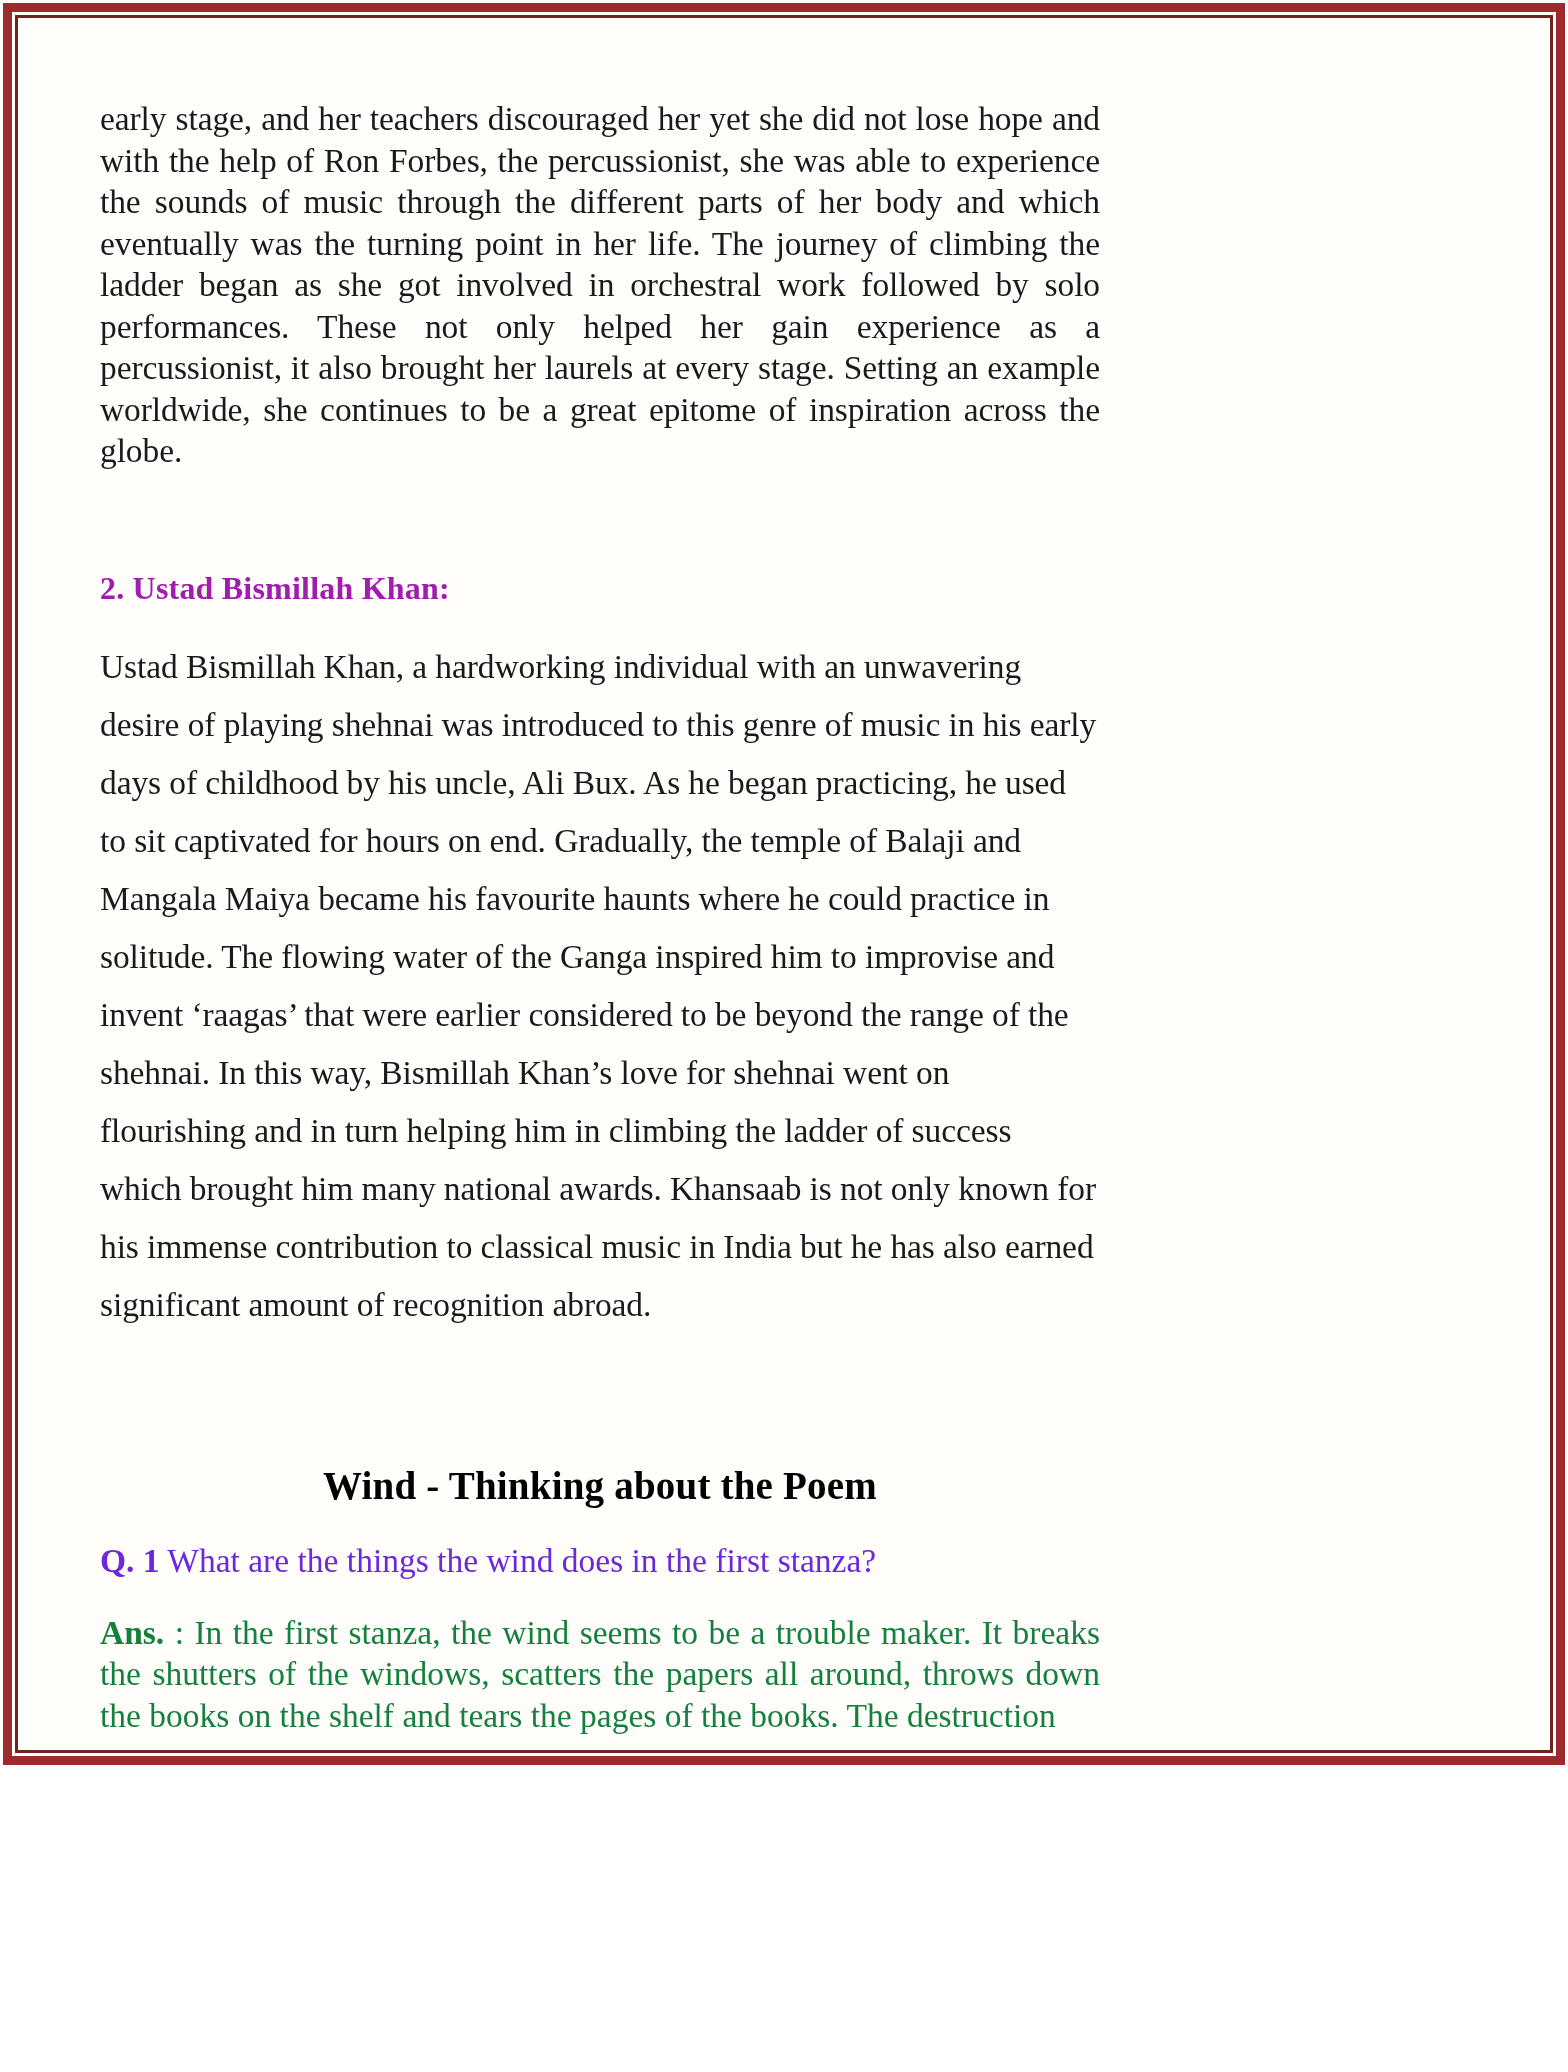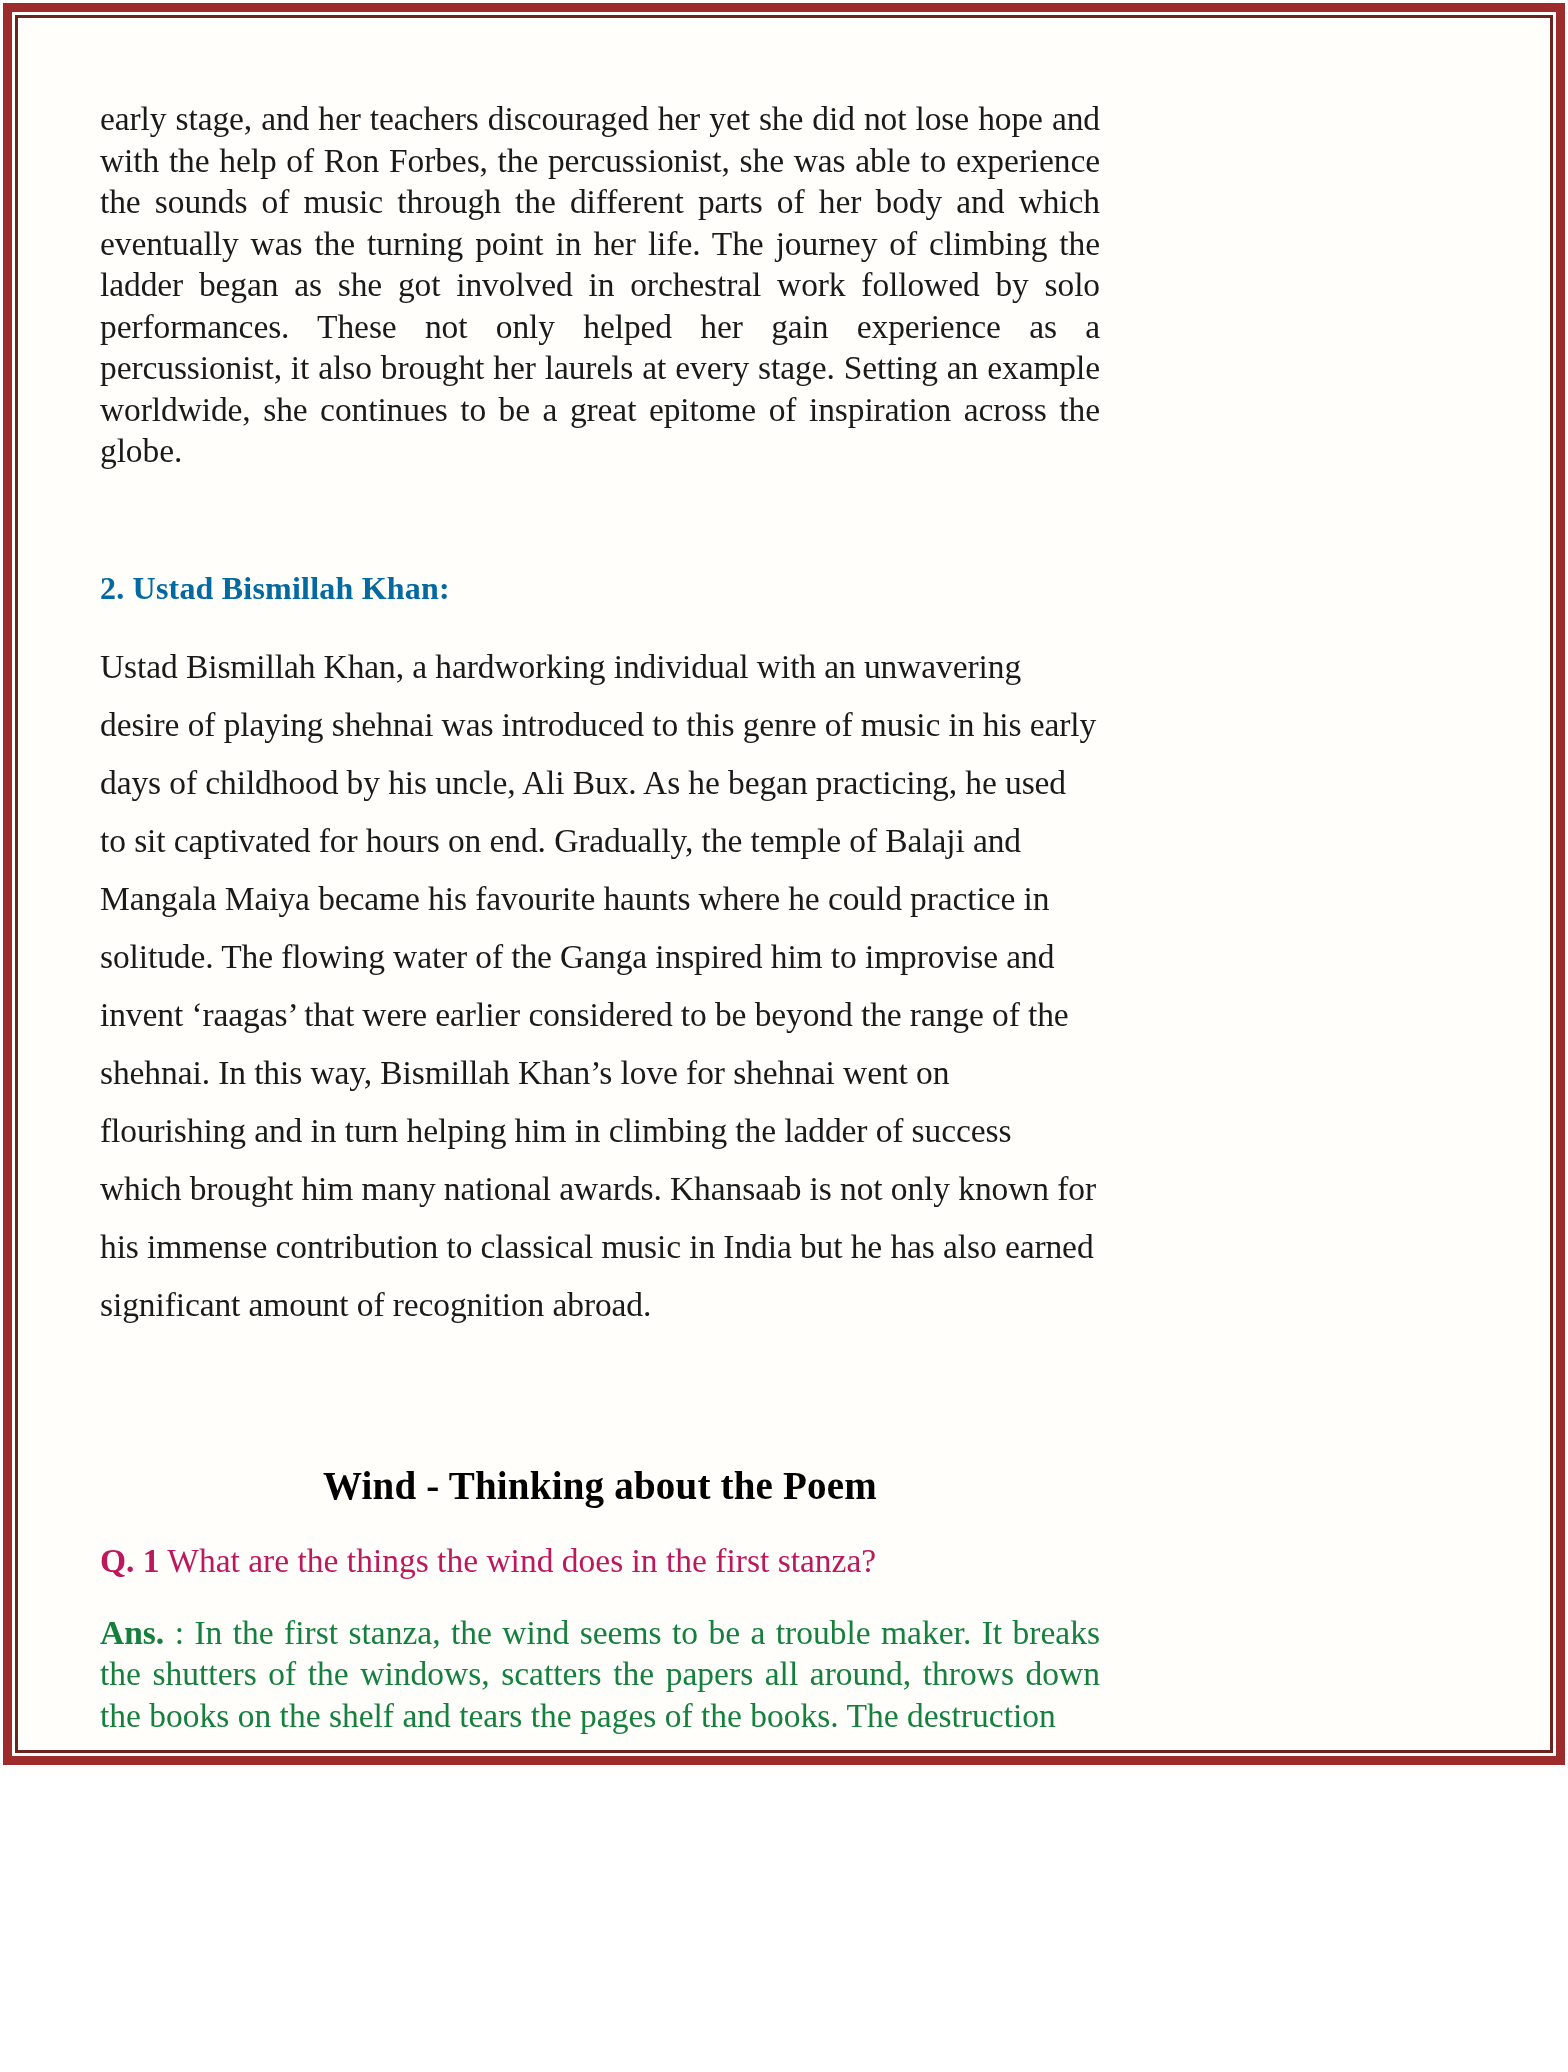--- a/index.html
+++ b/index.html
@@ -76,39 +76,39 @@
   .gap-lg { height: 96px; }
   .gap-md { height: 30px; }
   .gap-xl { height: 128px; }
 
   h2.section-head {
     margin: 0;
     font-size: 32px;
     font-weight: bold;
     line-height: 40px;
     letter-spacing: 0.2px;
-    color: #0369a1;
+    color: #a21caf;
   }
 
   h1.poem-head {
     margin: 0;
     font-size: 39px;
     font-weight: bold;
     text-align: center;
     line-height: 48px;
     letter-spacing: 0.2px;
     color: #000000;
   }
 
   .q-block {
     margin: 0;
     font-size: 33.5px;
     line-height: 42px;
     text-align: left;
-    color: #be185d;
+    color: #6d28d9;
   }
   .q-block .lead {
     font-weight: bold;
   }
   .a-block {
     margin: 0;
     font-size: 33.5px;
     line-height: 41.5px;
     text-align: justify;
     color: #15803d;

